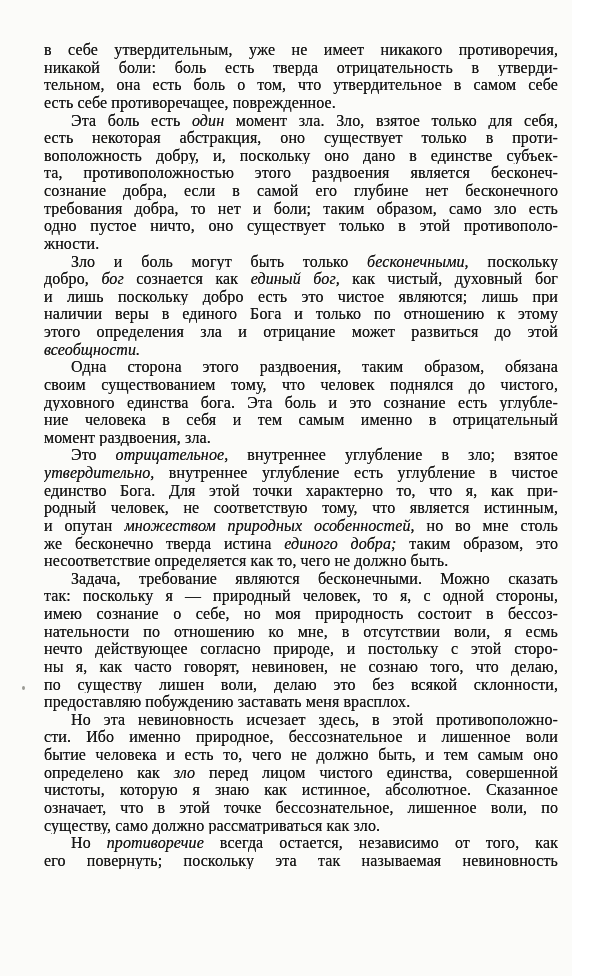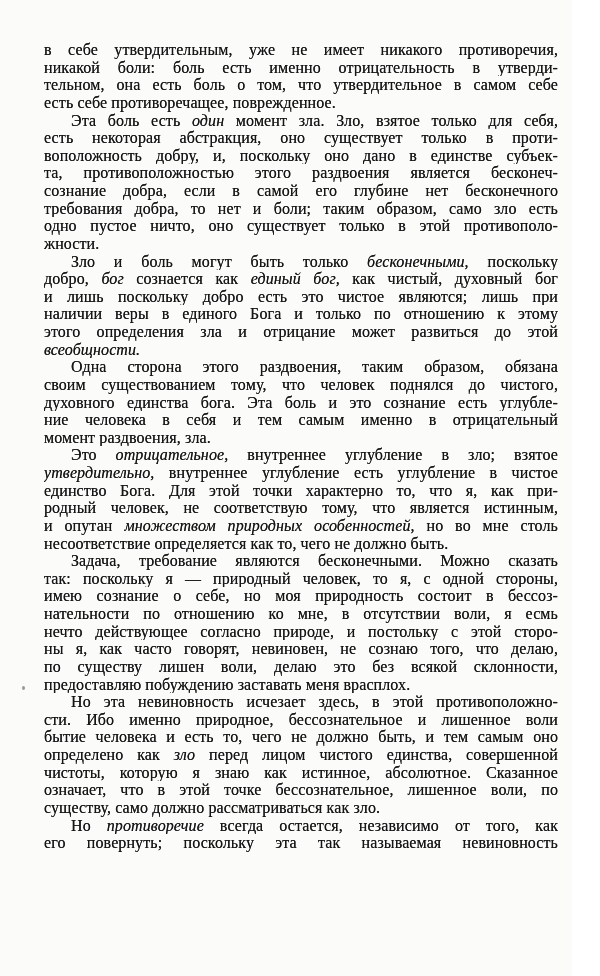--- a/index.html
+++ b/index.html
@@ -63,21 +63,21 @@
     border-radius: 50%;
   }
 </style>
 </head>
 <body>
 
 <div class="page">
   <div class="text-block" id="text-block">
       <div class="paragraph">
         <div class="line"><span>в себе утвердительным, уже не имеет никакого противоречия,</span></div>
-        <div class="line"><span>никакой боли: боль есть именно отрицательность в утверди-</span></div>
+        <div class="line"><span>никакой боли: боль есть тверда отрицательность в утверди-</span></div>
         <div class="line"><span>тельном, она есть боль о том, что утвердительное в самом себе</span></div>
         <div class="line lastline"><span>есть себе противоречащее, поврежденное.</span></div>
       </div>
       <div class="paragraph indent">
         <div class="line"><span>Эта боль есть </span><span class="it">один</span><span> момент зла. Зло, взятое только для себя,</span></div>
         <div class="line"><span>есть некоторая абстракция, оно существует только в проти-</span></div>
         <div class="line"><span>воположность добру, и, поскольку оно дано в единстве субъек-</span></div>
         <div class="line"><span>та, противоположностью этого раздвоения является бесконеч-</span></div>
         <div class="line"><span>сознание добра, если в самой его глубине нет бесконечного</span></div>
         <div class="line"><span>требования добра, то нет и боли; таким образом, само зло есть</span></div>
@@ -98,20 +98,21 @@
         <div class="line"><span>духовного единства бога. Эта боль и это сознание есть углубле-</span></div>
         <div class="line"><span>ние человека в себя и тем самым именно в отрицательный</span></div>
         <div class="line lastline"><span>момент раздвоения, зла.</span></div>
       </div>
       <div class="paragraph indent">
         <div class="line"><span>Это </span><span class="it">отрицательное,</span><span> внутреннее углубление в зло; взятое</span></div>
         <div class="line"><span class="it">утвердительно,</span><span> внутреннее углубление есть углубление в чистое</span></div>
         <div class="line"><span>единство Бога. Для этой точки характерно то, что я, как при-</span></div>
         <div class="line"><span>родный человек, не соответствую тому, что является истинным,</span></div>
         <div class="line"><span>и опутан </span><span class="it">множеством природных особенностей,</span><span> но во мне столь</span></div>
+        <div class="line"><span>же бесконечно тверда истина </span><span class="it">единого добра;</span><span> таким образом, это</span></div>
         <div class="line lastline"><span>несоответствие определяется как то, чего не должно быть.</span></div>
       </div>
       <div class="paragraph indent">
         <div class="line"><span>Задача, требование являются бесконечными. Можно сказать</span></div>
         <div class="line"><span>так: поскольку я — природный человек, то я, с одной стороны,</span></div>
         <div class="line"><span>имею сознание о себе, но моя природность состоит в бессоз-</span></div>
         <div class="line"><span>нательности по отношению ко мне, в отсутствии воли, я есмь</span></div>
         <div class="line"><span>нечто действующее согласно природе, и постольку с этой сторо-</span></div>
         <div class="line"><span>ны я, как часто говорят, невиновен, не сознаю того, что делаю,</span></div>
         <div class="line"><span>по существу лишен воли, делаю это без всякой склонности,</span></div>

